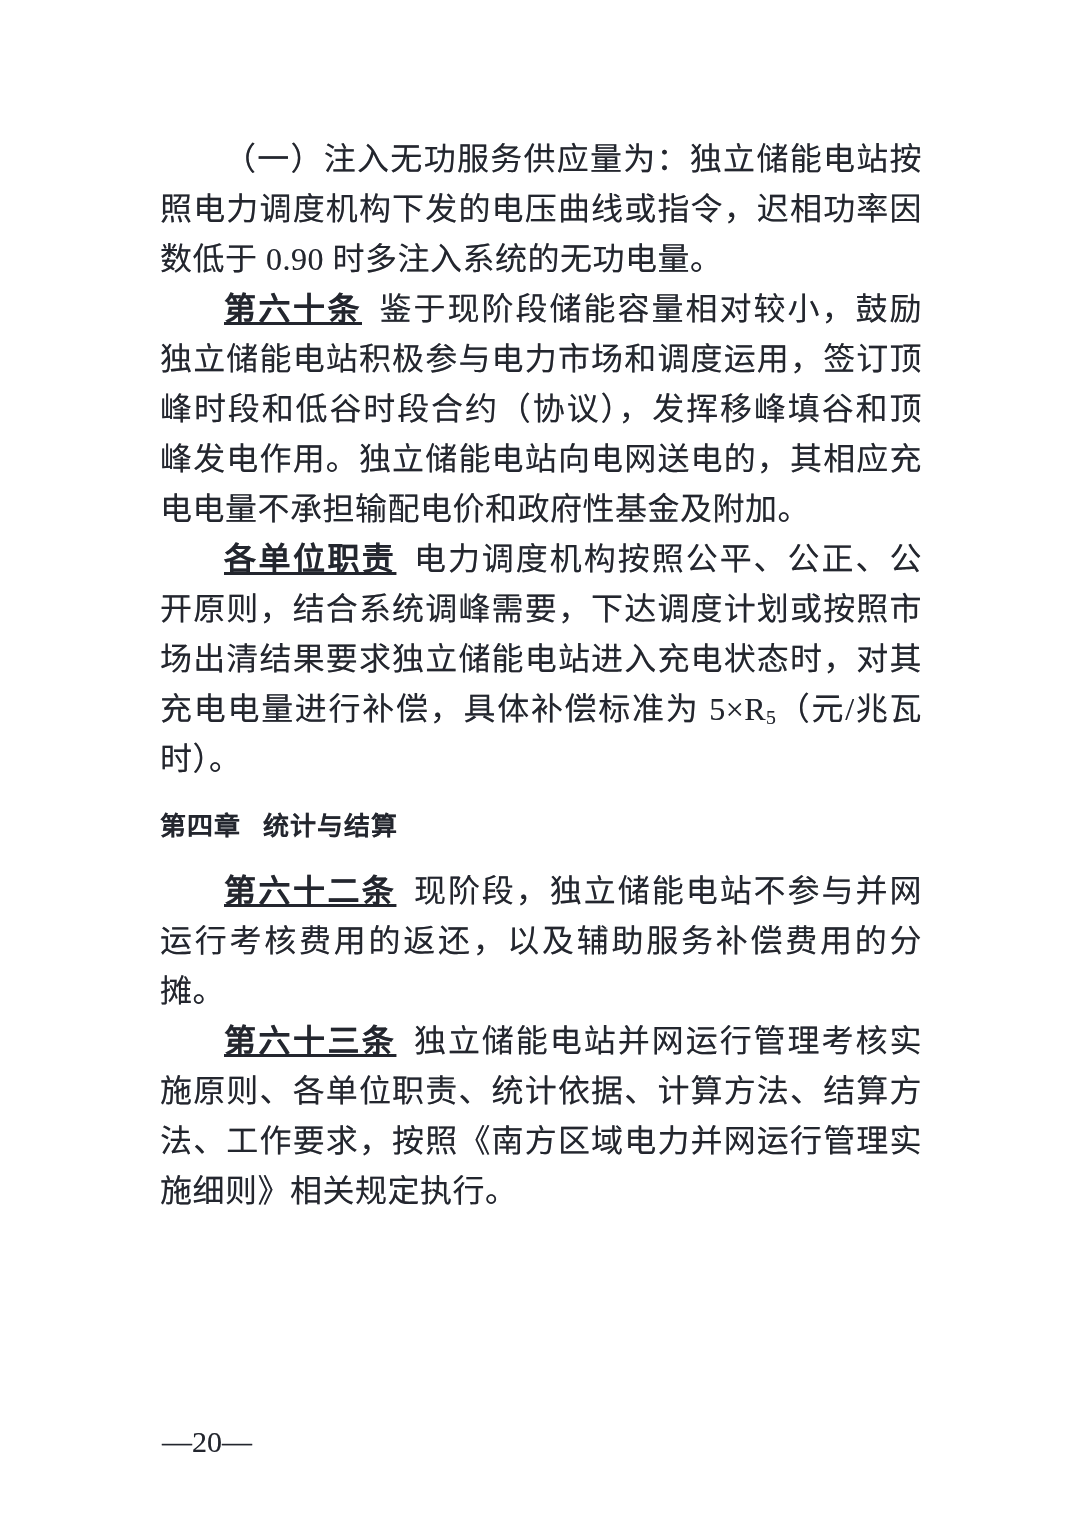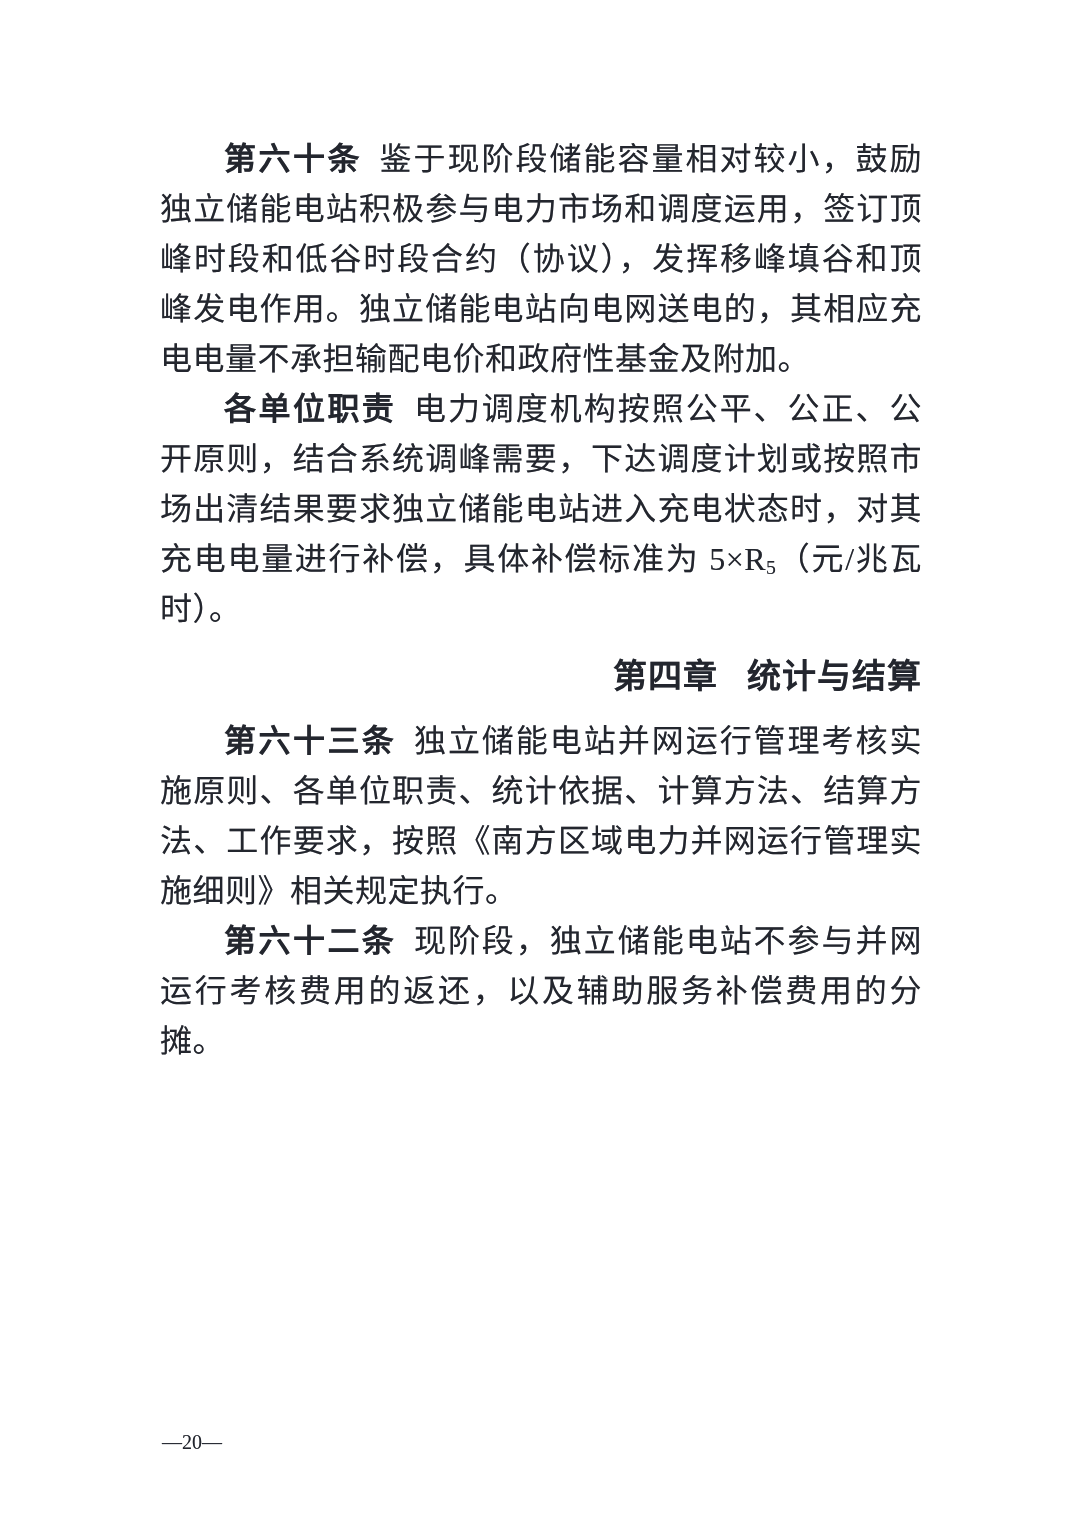--- a/index.html
+++ b/index.html
@@ -31,66 +31,68 @@
     text-align: justify;
     text-justify: inter-ideograph;
     text-indent: 2em;
     letter-spacing: 0.5px;
   }
   .term {
     font-weight: 700;
     font-family: "Liberation Sans", "DejaVu Sans", sans-serif;
     margin-right: 0.55em;
     letter-spacing: 1px;
+    text-decoration: underline;
   }
   .term:empty {
     display: none;
     margin: 0;
   }
   sub.formula-sub {
     font-size: 0.62em;
     line-height: 0;
     vertical-align: -0.22em;
   }
   .chapter {
     margin: 17px 0 15px 0;
-    font-size: 34px;
+    font-size: 26px;
     line-height: 50px;
     font-weight: 700;
     font-family: "Liberation Sans", "DejaVu Sans", sans-serif;
-    text-align: right;
+    text-align: left;
     letter-spacing: 1px;
   }
   .chapter-label {
     margin-right: 0.85em;
   }
   .page-number {
     position: absolute;
     left: 162px;
     top: 1420px;
-    font-size: 20px;
+    font-size: 30px;
     line-height: 44px;
     letter-spacing: 0;
   }
 </style>
 </head>
 <body>
 
 <div class="page">
   <div class="content">
 
+    <p class="para"><span class="text">（一）注入无功服务供应量为：独立储能电站按照电力调度机构下发的电压曲线或指令，迟相功率因数低于 0.90 时多注入系统的无功电量。</span></p>
 
 
     <p class="para"><span class="term">第六十条</span><span class="text">鉴于现阶段储能容量相对较小，鼓励独立储能电站积极参与电力市场和调度运用，签订顶峰时段和低谷时段合约（协议），发挥移峰填谷和顶峰发电作用。独立储能电站向电网送电的，其相应充电电量不承担输配电价和政府性基金及附加。</span></p>
 
     <p class="para"><span class="term">各单位职责</span><span class="text">电力调度机构按照公平、公正、公开原则，结合系统调峰需要，下达调度计划或按照市场出清结果要求独立储能电站进入充电状态时，对其充电电量进行补偿，具体补偿标准为 5×R</span><sub class="formula-sub">5</sub><span class="text">（元/兆瓦时）。</span></p>
 
 
     <h2 class="chapter"><span class="chapter-label">第四章</span><span class="chapter-title">统计与结算</span></h2>
 
+    <p class="para"><span class="term">第六十二条</span><span class="text">现阶段，独立储能电站不参与并网运行考核费用的返还，以及辅助服务补偿费用的分摊。</span></p>
+
     <p class="para"><span class="term">第六十三条</span><span class="text">独立储能电站并网运行管理考核实施原则、各单位职责、统计依据、计算方法、结算方法、工作要求，按照《南方区域电力并网运行管理实施细则》相关规定执行。</span></p>
-
-    <p class="para"><span class="term">第六十二条</span><span class="text">现阶段，独立储能电站不参与并网运行考核费用的返还，以及辅助服务补偿费用的分摊。</span></p>
 
   </div>
 
   <div class="page-number">—20—</div>
 </div>
 
 </body></html>

